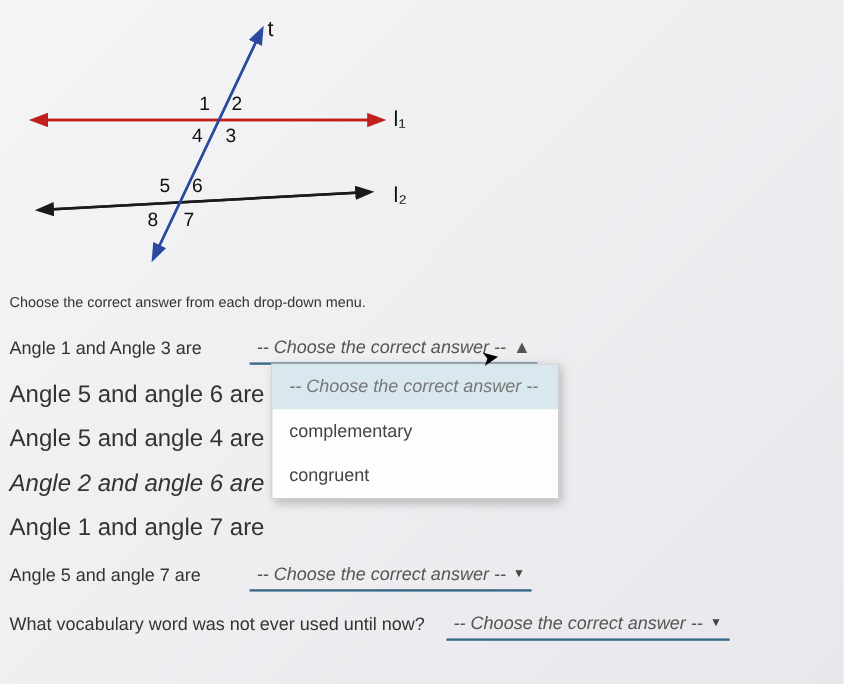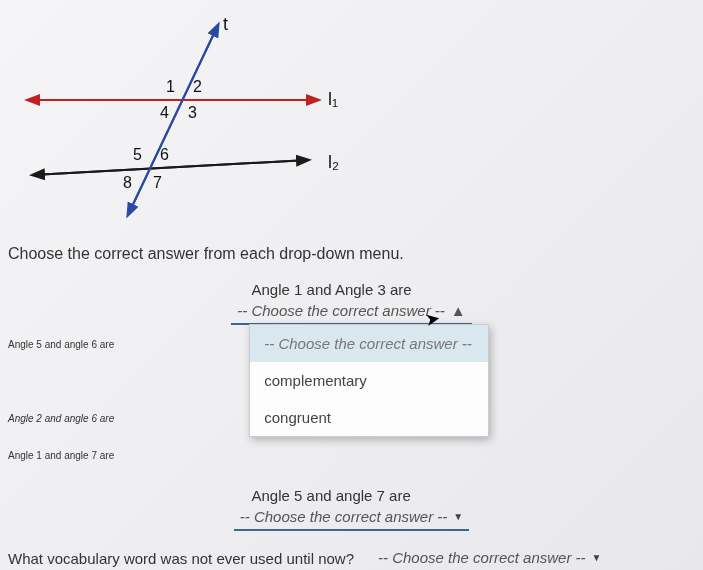--- a/index.html
+++ b/index.html
@@ -12,32 +12,31 @@
       color: #2a2a2a;
       position: relative;
     }
     .diagram {
       width: 340px;
       height: 220px;
       margin-bottom: 15px;
       position: relative;
     }
     .instruction {
-      font-size: 16px;
+      font-size: 12px;
       color: #333;
       margin-bottom: 18px;
       margin-top: 5px;
     }
     .question-row {
       display: flex;
       align-items: center;
       margin-bottom: 14px;
       font-size: 15px;
       color: #333;
-      flex-direction: column;
     }
     .question-label {
       min-width: 200px;
       padding-right: 8px;
     }
     .question-label.narrow { min-width: auto; }
     .dropdown-closed {
       font-style: italic;
       color: #555;
       padding: 4px 6px;
@@ -104,21 +103,21 @@
     }
     .spacer-behind {
       height: 148px; 
     }
     .row-wrap { position: relative; }
     .row-behind {
       position: absolute;
       left: 0;
       display: flex;
       align-items: center;
-      font-size: 10px;
+      font-size: 20px;
       color: #333;
     }
   </style>
 </head>
 <body>
 
 <div class="diagram">
   <svg width="340" height="220" viewBox="0 0 340 220">
     <defs>
       <marker id="arr" markerWidth="10" markerHeight="10" refX="6" refY="3" orient="auto">
@@ -172,20 +171,23 @@
       <div class="dropdown-option">complementary</div>
       <div class="dropdown-option">congruent</div>
     </div>
   </span>
 </div>
 
 <div class="row-wrap">
   <div class="row-behind" style="top:0px;">
     <span class="question-label">Angle 5 and angle 6 are</span>
   </div>
+  <div class="row-behind" style="top:37px;">
+    <span class="question-label">Angle 5 and angle 4 are</span>
+  </div>
   <div class="row-behind" style="top:74px;font-style:italic;">
     <span class="question-label">Angle 2 and angle 6 are</span>
   </div>
   <div class="row-behind" style="top:111px;">
     <span class="question-label">Angle 1 and angle 7 are</span>
   </div>
   <div class="spacer-behind"></div>
 </div>
 
 <div class="question-row">

